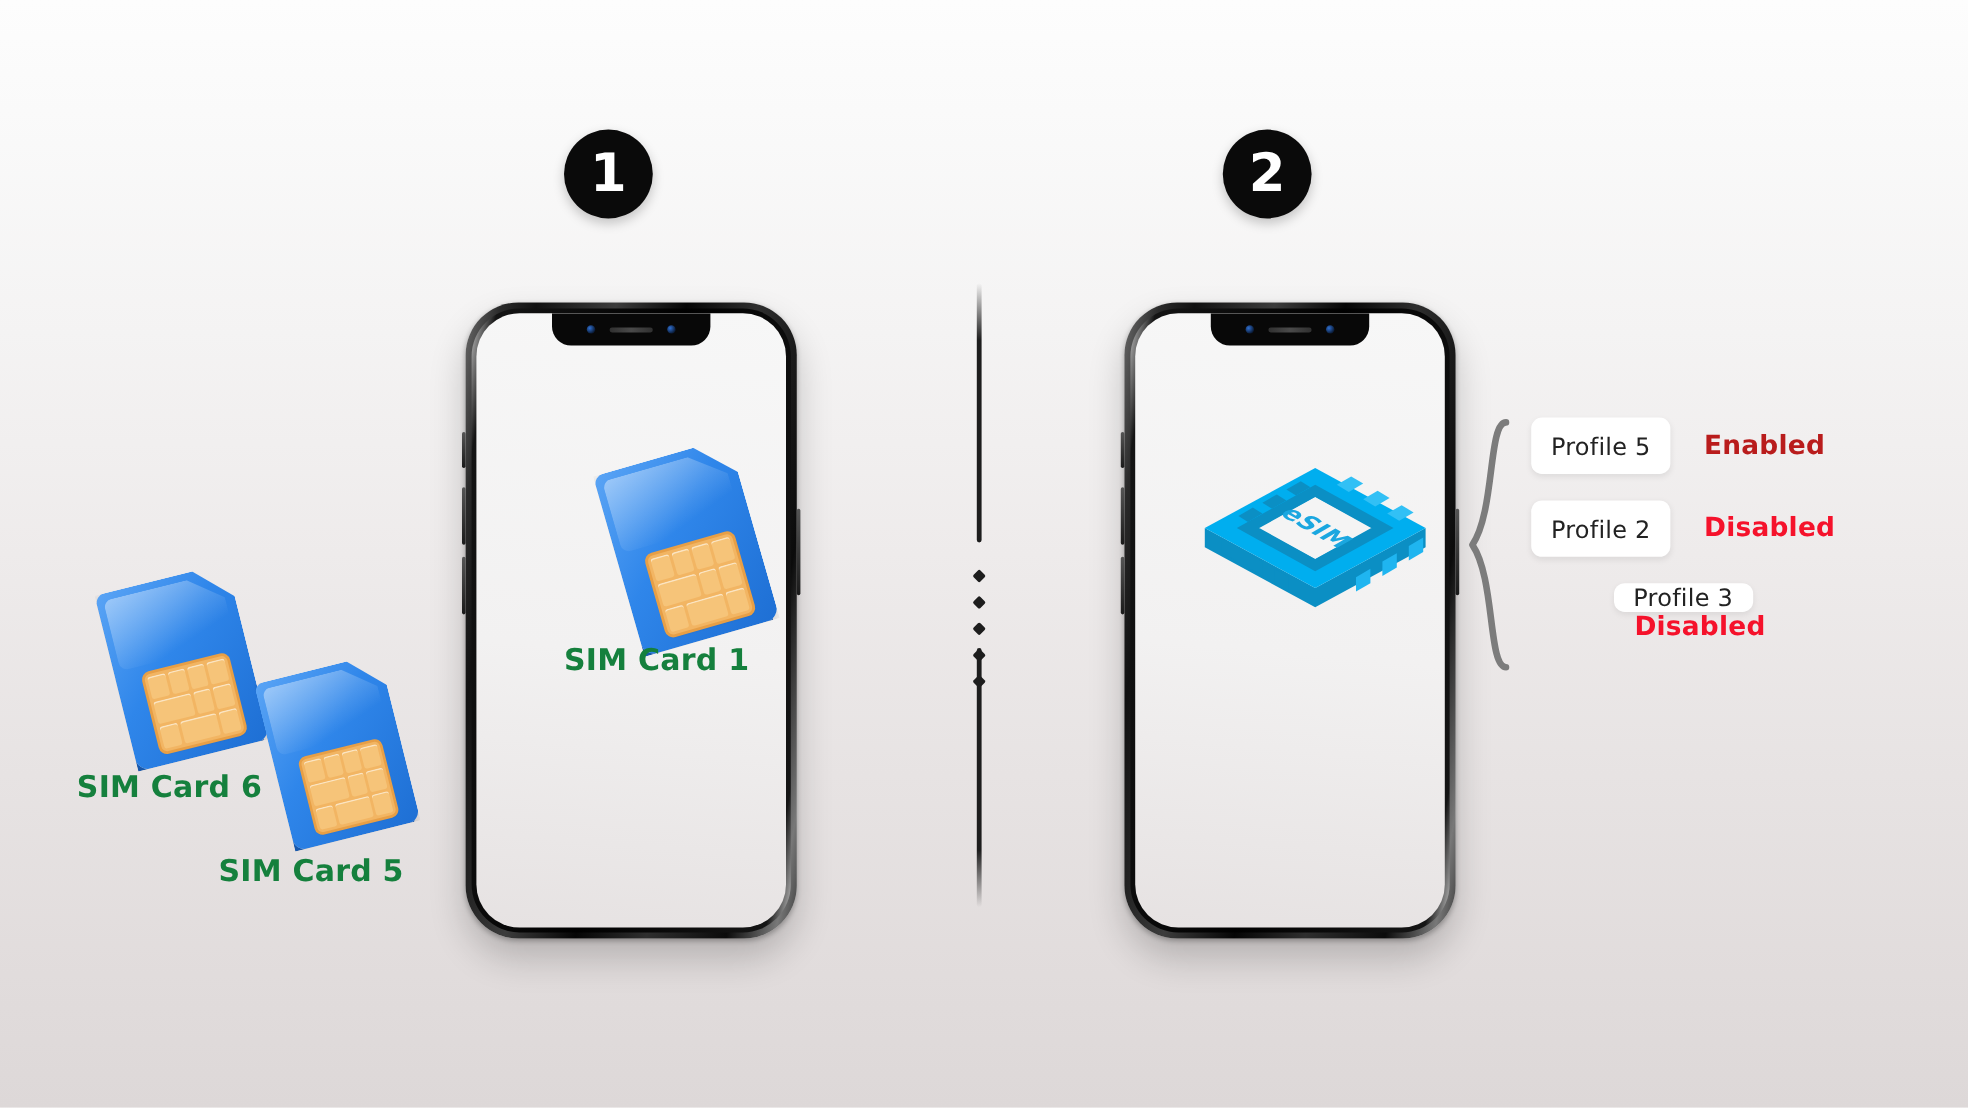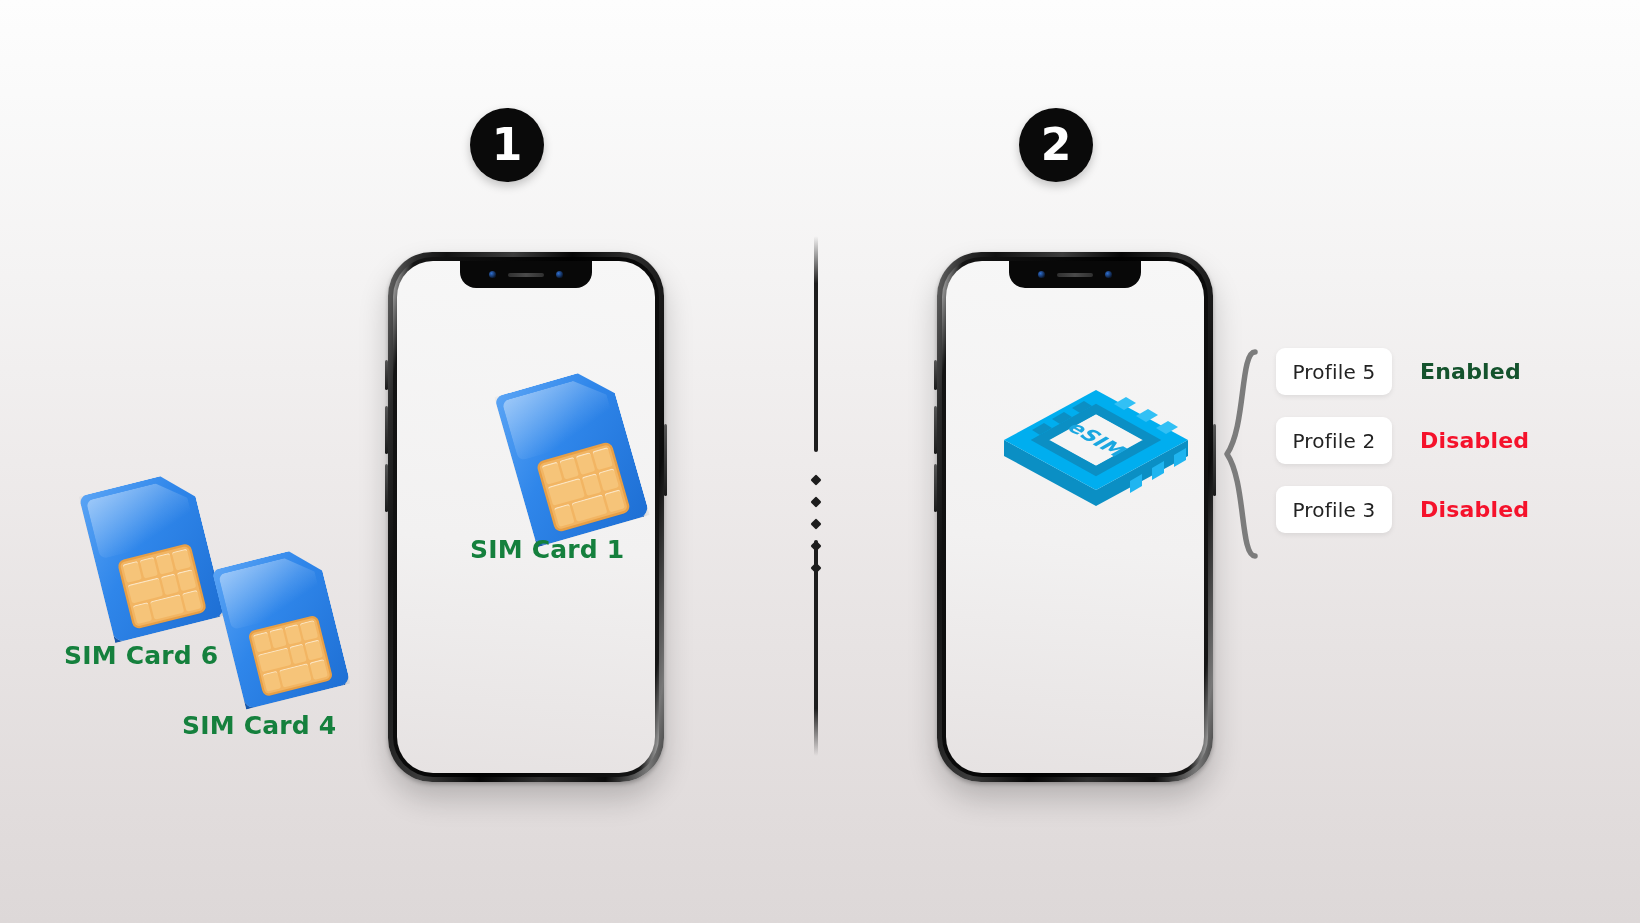--- a/index.html
+++ b/index.html
@@ -108,21 +108,21 @@
   #divider .bar.bottom { bottom:0; height:216px;
     background:linear-gradient(0deg,rgba(29,29,29,0) 0%,#1d1d1d 22%,#1d1d1d 100%); }
   #divider .dot { position:absolute; left:0; width:8px; height:8px;
     background:#1d1d1d; transform:rotate(45deg); border-radius:1.5px; }
 
   
   #profile-group { position:absolute; left:1222px; top:348px; width:330px; height:212px; }
   .brace { position:absolute; left:0; top:0; width:40px; height:212px; }
   .profile-rows { position:absolute; left:54px; top:0; }
   .profile-row { display:flex; align-items:center; height:47px; margin-bottom:22px; }
-  .profile-row:last-child { margin-bottom:0; }
+  .profile-row:last-child { margin-bottom:0;flex-direction:column; }
   .profile-chip {
     width:116px; height:47px; background:#fff; border-radius:9px;
     display:flex; align-items:center; justify-content:center;
     font-size:20px; color:#222; letter-spacing:.2px;
     box-shadow:0 2px 5px rgba(0,0,0,.08);
   }
   .profile-status { margin-left:28px; font-size:22px; font-weight:700; letter-spacing:.2px; white-space:nowrap; }
 </style>
 </head>
 <body>
@@ -195,21 +195,21 @@
         <i></i>
         <i></i>
       <i class="wide2"></i>
         <i></i>
         <i></i>
       <i></i>
         <i class="wide2"></i>
         <i></i>
     </div>
   </div>
-  <div class="sim-label" id="sim-label-3">SIM Card  4</div>
+  <div class="sim-label" id="sim-label-3">SIM Card  5</div>
 
   <div class="sim" id="sim-card-1">
     <div class="body"></div>
     <div class="gloss"></div>
     <div class="chip">
       <i></i>
         <i></i>
         <i></i>
         <i></i>
       <i class="wide2"></i>
@@ -271,21 +271,21 @@
   </div>
 
   <div id="profile-group">
     <svg class="brace" viewBox="0 0 40 212">
       <path d="M33 4 C18 4, 24 78, 5 106 C24 134, 18 208, 33 208" fill="none" stroke="#7c7c7c" stroke-width="5.5" stroke-linecap="round" stroke-linejoin="round"></path>
     </svg>
 
     <div class="profile-rows">
       <div class="profile-row">
         <div class="profile-chip">Profile 5</div>
-        <div class="profile-status" id="status-0" style="color: #14532d;">Enabled</div>
+        <div class="profile-status" id="status-0" style="color: #b91c1c;">Enabled</div>
       </div>
       <div class="profile-row">
         <div class="profile-chip">Profile 2</div>
         <div class="profile-status" id="status-1" style="color: rgb(245, 18, 43);">Disabled</div>
       </div>
       <div class="profile-row">
         <div class="profile-chip">Profile 3</div>
         <div class="profile-status" id="status-2" style="color: rgb(245, 18, 43);">Disabled</div>
       </div>
     </div>

